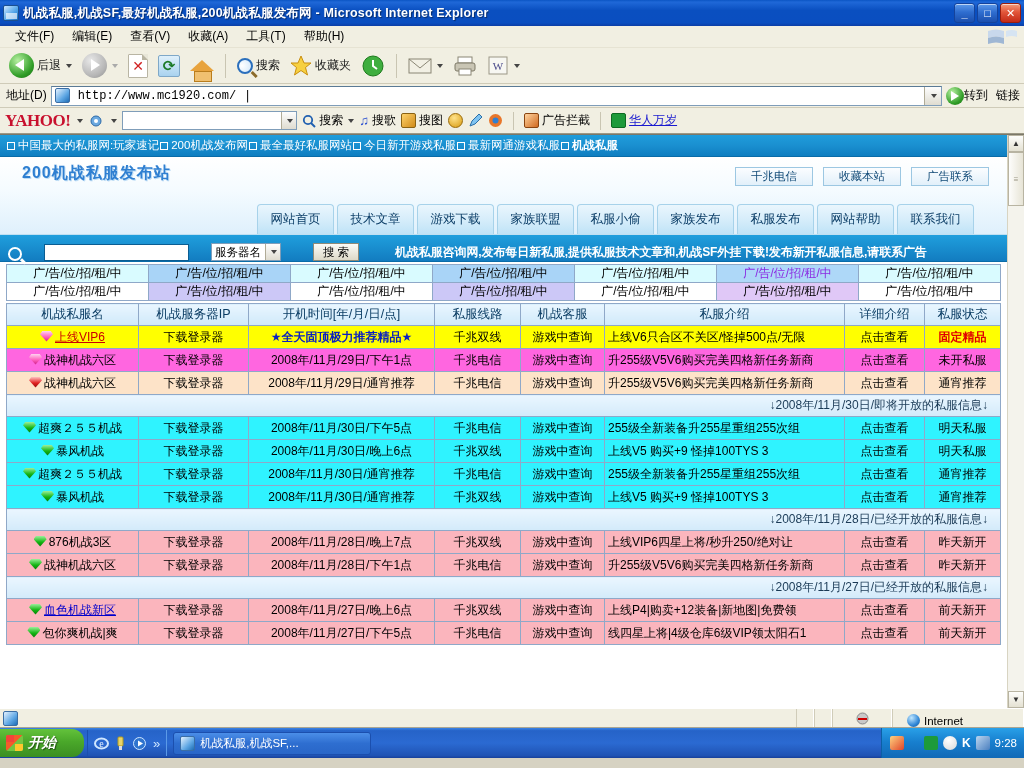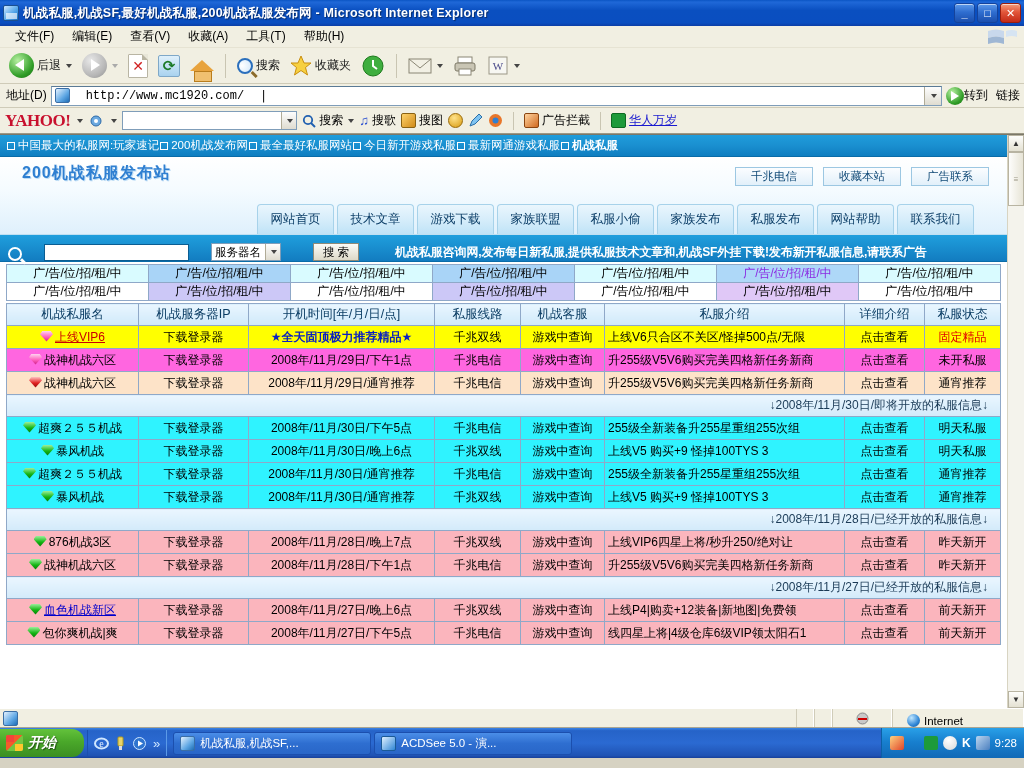--- a/index.html
+++ b/index.html
@@ -126,21 +126,21 @@
   .addrbar {
     height: 24px; background: #f1efe2;
     display:flex; align-items:center; gap:4px;
     padding: 0 4px 0 6px;
     border-bottom: 1px solid #cfcbb8;
   }
   .addr-label { font-size:12px; white-space:nowrap; }
   .addr-input {
     flex:1; height:20px; background:#fff;
     border:1px solid #7f9db9; border-top-color:#5a7a96;
-    display:flex; align-items:center; gap:16px; padding-left:3px;
+    display:flex; align-items:center; gap:8px; padding-left:3px;
     font-family:"Liberation Mono","DejaVu Sans Mono",monospace;
     font-size:12px; position:relative;
   }
   .addr-ie-ico{
     width:15px;height:15px;border:1px solid #3b6ea5;border-radius:2px;
     background:linear-gradient(135deg,#e5f2ff,#5ea7e4 60%,#1f6db5);
     flex:0 0 auto;
   }
   .addr-caret-box{
     position:absolute; right:0; top:0; bottom:0; width:17px;
@@ -331,21 +331,21 @@
     border:1px solid #8fa8c8;
   }
   .row-yellow td{background:#ffff00;}
   .row-pink td{background:#ff66e0;}
   .row-peach td{background:#fde3c8;}
   .row-cyan td{background:#2ff3ff;}
   .row-lpink td{background:#fbb5bd;}
   .link{color:#0000cc;text-decoration:underline;}
   .link-red{color:#cc0000;text-decoration:underline;}
   .bold-blue{color:#0a20c0;font-weight:bold;}
-  .red-bold{color:#e00000;font-weight:normal;}
+  .red-bold{color:#e00000;font-weight:bold;}
   .intro{text-align:left !important;padding-left:5px;}
 
   
   .statusbar{
     height:20px;background:#f1efe2;border-top:1px solid #fff;
     display:flex;align-items:center;font-size:11.5px;
     border-bottom:1px solid #a9a593;
   }
   .st-cell{height:18px;border-left:1px solid #d0ccb9;border-right:1px solid #fff;}
   .st-first{flex:1;display:flex;align-items:center;padding-left:3px;gap:4px;}
@@ -832,24 +832,20 @@
       <circle cx="7.5" cy="7.5" r="6" fill="#2f74cf" stroke="#cfe6ff"></circle>
       <polygon points="6,4.5 11,7.5 6,10.5" fill="#fff"></polygon>
     </svg>
     <span style="color:#cfe6ff;font-size:13px">»</span>
   </div>
   <div class="tasks">
     <div class="task">
       <span class="addr-ie-ico"></span>
       <span>机战私服,机战SF,...</span>
     </div>
-    <div class="task">
-      <span class="sq" style="background:linear-gradient(135deg,#dff0ff,#2f86d6);border:1px solid #1b5a96;"></span>
-      <span>ACDSee 5.0 - 演...</span>
-    </div>
   </div>
   <div class="tray">
     <span class="trayico" style="background:linear-gradient(135deg,#ffd27f,#e0452a);"></span>
     <span style="width:10px"></span>
     <span class="trayico" style="background:#1d9a3a;border-radius:2px;"></span>
     <span class="trayico" style="background:radial-gradient(circle at 40% 30%,#ffffff,#d8d8d8);border-radius:50%;"></span>
     <span style="color:#fff;font-weight:bold;font-size:12px">K</span>
     <span class="trayico" style="background:linear-gradient(135deg,#bcd6f0,#4a7fbf);"></span>
     <span>9:28</span>
   </div>

